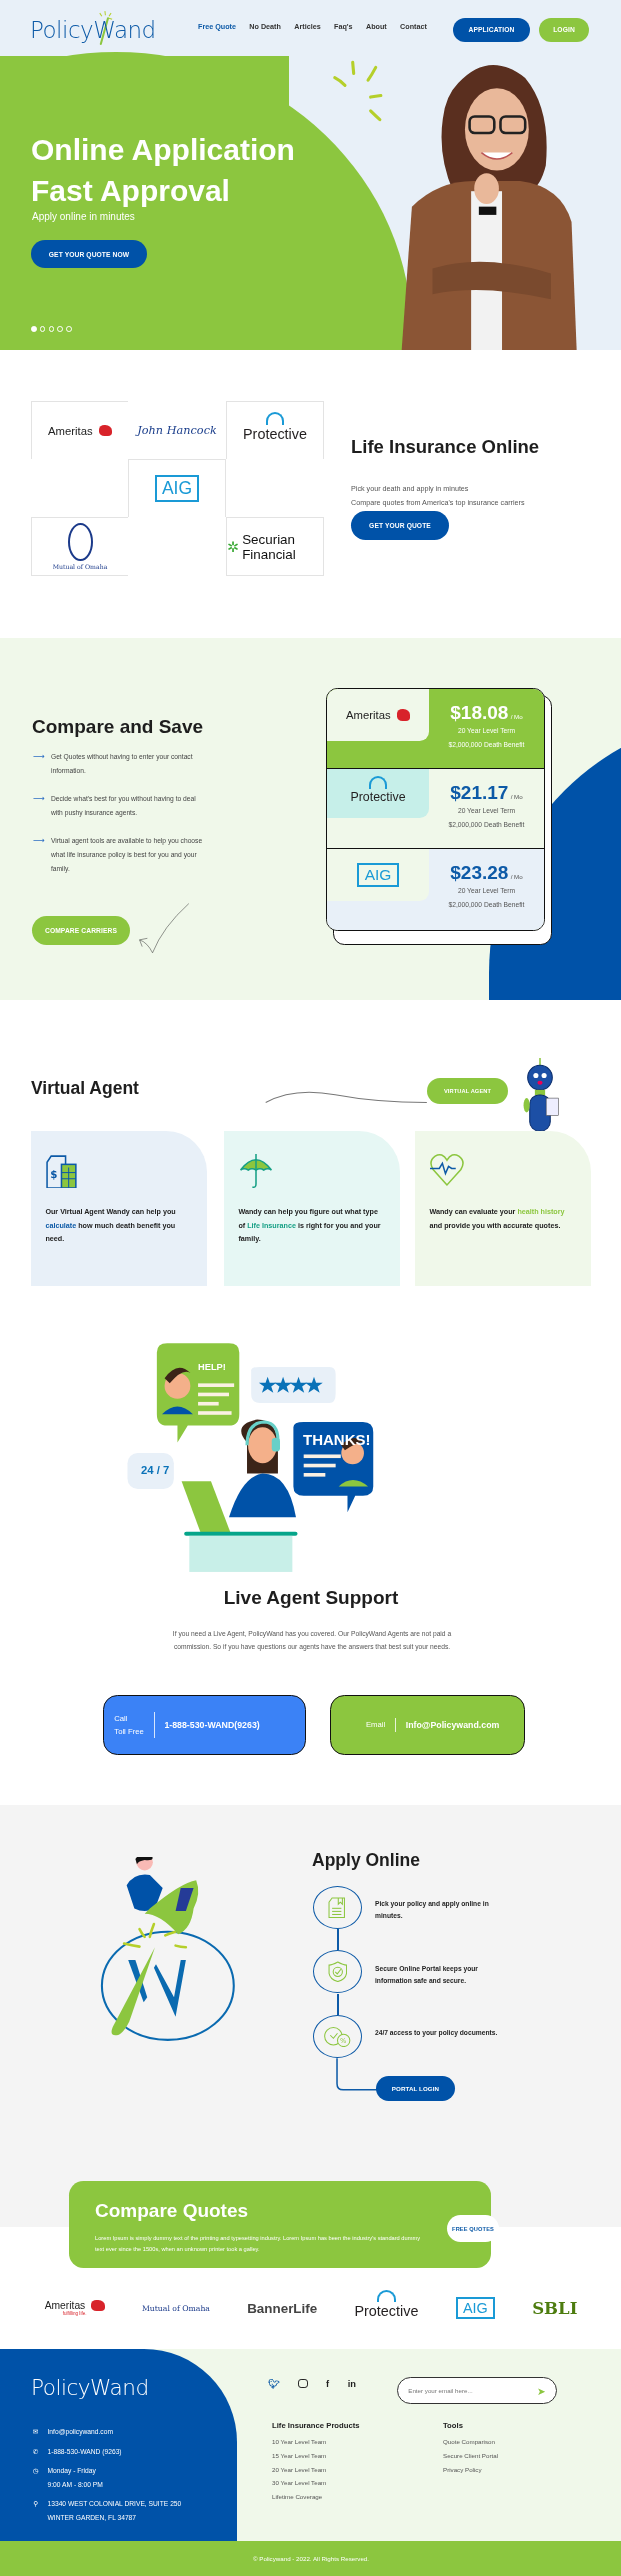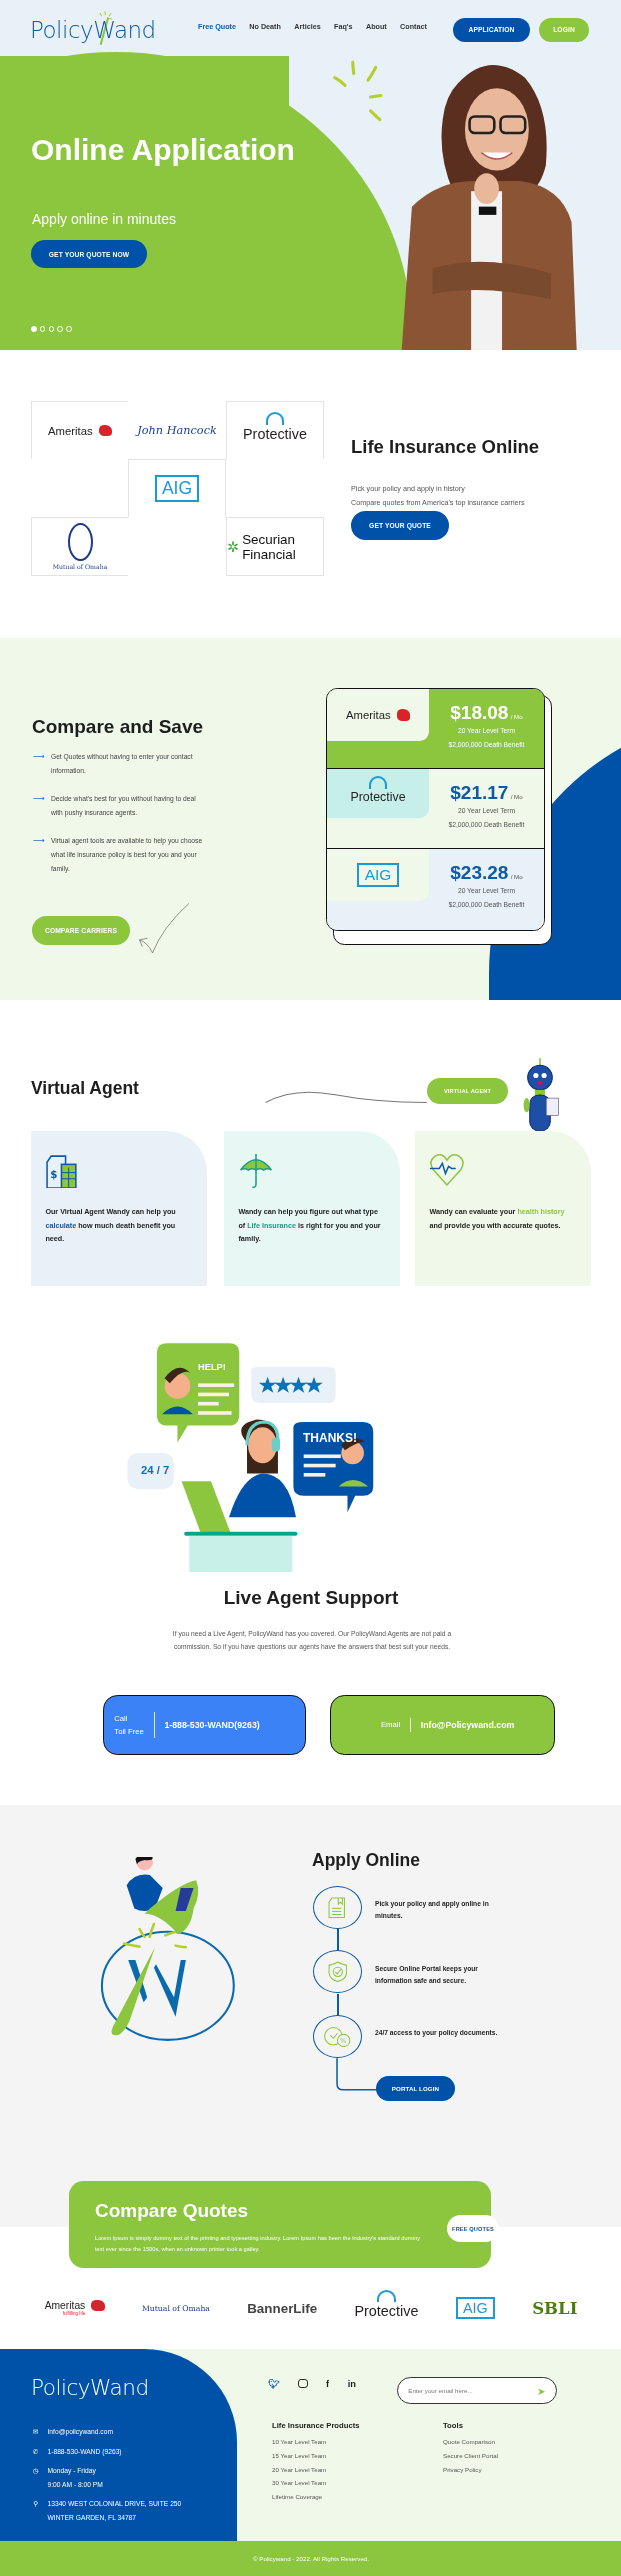--- a/index.html
+++ b/index.html
@@ -16,21 +16,21 @@
   .nav { position: absolute; left: 198px; top: 21.6px; display: flex; gap: 13.4px; font-size: 7.2px; font-weight: bold; color: #333; }
   .nav .active { color: #0d5aa7; }
   .hdr-app { position: absolute; left: 453px; top: 17.5px; width: 77px; height: 24px; font-size: 6.7px; }
   .hdr-login { position: absolute; left: 539px; top: 17.5px; width: 50px; height: 24px; font-size: 6.7px; }
 
   
   .hero { position: relative; width: 622px; height: 350px; background: #e8f0f8; overflow: hidden; }
   .hero-green { position: absolute; left: -180px; top: 52px; width: 592px; height: 567px; border-radius: 50%; background: #8cc63f; }
   .hero-green-fill { position: absolute; left: 0; top: 56px; width: 289px; height: 295px; background: #8cc63f; }
   .hero-title { position: absolute; left: 31px; top: 129px; font-size: 30px; line-height: 41px; font-weight: bold; color: #fff; }
-  .hero-sub { position: absolute; left: 32px; top: 211px; font-size: 14px; color: #fff; }
+  .hero-sub { position: absolute; left: 32px; top: 211px; font-size: 10px; color: #fff; }
   .hero-cta { position: absolute; left: 31px; top: 240px; width: 116px; height: 28px; }
   .dots { position: absolute; left: 31px; top: 326px; display: flex; gap: 3.1px; }
   .dot { width: 5.7px; height: 5.7px; border-radius: 50%; border: 0.5px solid #fff; }
   .dot.on { background: #fff; }
   .woman { position: absolute; left: 381px; top: 52px; width: 206px; height: 299px; }
   .sparks { position: absolute; left: 319px; top: 52px; }
   .cell { position: absolute; width: 98px; height: 59px; border: 0.5px solid #e3e3e3; display: flex; align-items: center; justify-content: center; background: #fff; }
   .cell.empty { border-color: #ececec; }
   .lio-title { position: absolute; left: 351px; top: 436px; font-size: 18.5px; font-weight: bold; }
   .lio-p { position: absolute; left: 351px; font-size: 7.2px; color: #555; }
@@ -158,20 +158,21 @@
     <rect x="232" y="125" width="48" height="32" rx="10" fill="none" stroke="#222" stroke-width="5"></rect>
     <path d="M195 195 Q225 220 255 195" fill="#fff" stroke="#b55" stroke-width="3"></path>
     <path d="M40 580 L60 300 Q110 250 180 250 L270 250 Q350 260 370 330 L380 580Z" fill="#8b5535"></path>
     <rect x="175" y="270" width="60" height="310" fill="#f2f2f2"></rect>
     <path d="M100 420 Q200 390 330 430 L330 480 Q200 450 100 470Z" fill="#7a4a2e"></path>
     <ellipse cx="205" cy="265" rx="24" ry="30" fill="#e9b89a"></ellipse>
     <rect x="190" y="300" width="34" height="16" fill="#111"></rect>
   </svg>
   <h1 class="hero-title" data-name="hero-title">
     <span data-name="hero-title-line1">Online Application</span><br>
+    <span data-name="hero-title-line2">Fast Approval</span>
   </h1>
   <p class="hero-sub" data-name="hero-subtitle">Apply online in minutes</p>
   <button class="btn btn-blue hero-cta" data-name="get-quote-now-button">GET YOUR QUOTE NOW</button>
   <div class="dots" data-name="carousel-dots">
     <span class="dot on" data-name="carousel-dot-1"></span>
     <span class="dot" data-name="carousel-dot-2"></span>
     <span class="dot" data-name="carousel-dot-3"></span>
     <span class="dot" data-name="carousel-dot-4"></span>
     <span class="dot" data-name="carousel-dot-5"></span>
   </div>
@@ -204,21 +205,21 @@
   <div class="cell empty" style="left:128px;top:517px;border-color:#fff" data-name="carrier-cell-empty"></div>
   <div class="cell" style="left:226px;top:517px" data-name="carrier-cell-securian">
     <div class="lg-securian" data-name="securian-logo">
         <span class="x" data-name="securian-mark-icon">✲</span>
         <div><span data-name="securian-text">Securian Financial</span></div>
       </div>
   </div>
 </div>
 <h2 class="lio-title" data-name="life-insurance-online-title">Life Insurance Online</h2>
 <p class="lio-p" style="top:498px" data-name="carriers-line1">Compare quotes from America's top insurance carriers</p>
-<p class="lio-p" style="top:484px" data-name="carriers-line2">Pick your policy and apply in history</p>
+<p class="lio-p" style="top:484px" data-name="carriers-line2">Pick your death and apply in minutes</p>
 <button class="btn btn-blue lio-btn" data-name="get-your-quote-button">GET YOUR QUOTE</button>
 
 <section class="cas" data-name="compare-save-section">
   <div class="cas-blue" data-name="blue-arch-shape"></div>
   <h2 class="cas-title" data-name="compare-save-title">Compare and Save</h2>
   <div class="cas-list" data-name="benefit-list">
     <div class="cas-item" data-name="benefit-item">
         <span class="arr" data-name="arrow-right-icon">⟶</span>
         <span data-name="benefit-text">Get Quotes without having to enter your contact information.</span>
       </div>
@@ -348,29 +349,29 @@
     <ellipse cx="280" cy="210" rx="28" ry="35" fill="#f4b08a"></ellipse>
     <path d="M250 210 Q250 165 285 165 Q310 168 310 200" stroke="#68d0c8" stroke-width="6" fill="none"></path>
     <rect x="298" y="196" width="16" height="26" rx="6" fill="#68d0c8"></rect>
     <path d="M215 350 Q240 270 280 265 Q330 265 345 350Z" fill="#0052a8"></path>
     <path d="M123 280 L180 280 L218 380 L160 380Z" fill="#8cc63f"></path>
     <rect x="128" y="378" width="220" height="8" rx="4" fill="#05a58a"></rect>
     <rect x="138" y="386" width="200" height="70" fill="#c8efe8"></rect>
   </svg>
   <span style="position:absolute;left:23px;top:127px;font-size:11.3px;font-weight:bold;color:#0a72b8" data-name="badge-247">24 / 7</span>
   <span style="position:absolute;left:80px;top:25px;font-size:9.3px;font-weight:bold;color:#fff" data-name="help-bubble-text">HELP!</span>
-  <span style="position:absolute;left:185px;top:94px;font-size:12px;font-weight:bold;color:#fff" data-name="thanks-bubble-text">THANKS!</span>
+  <span style="position:absolute;left:185px;top:94px;font-size:15px;font-weight:bold;color:#fff" data-name="thanks-bubble-text">THANKS!</span>
 </div>
 <h2 class="las-title" data-name="live-agent-title">Live Agent Support</h2>
 <p class="las-p" data-name="live-agent-text">If you need a Live Agent, PolicyWand has you covered.  Our PolicyWand Agents are not paid a commission. So if you have questions our agents have the answers that best suit your needs.</p>
 <a class="contact-btn" style="left:103px;width:203px;background:#3b82f6" data-name="call-toll-free-button">
   <span class="lbl" data-name="call-label"><span data-name="call-label-1">Call</span><br><span data-name="call-label-2">Toll Free</span></span>
   <span class="val" data-name="phone-number">1-888-530-WAND(9263)</span>
 </a>
-<a class="contact-btn" style="left:330px;width:225px;background:#8cc63f;justify-content:center" data-name="email-button">
+<a class="contact-btn" style="left:330px;width:195px;background:#8cc63f;justify-content:center" data-name="email-button">
   <span class="lbl" data-name="email-label">Email</span>
   <span class="val" data-name="email-address">Info@Policywand.com</span>
 </a>
 
 <section class="apply" data-name="apply-online-section">
   <svg style="position:absolute;left:88px;top:52px" width="170" height="237" data-name="wand-logo-person-illustration" viewBox="0 0 330 460">
     <ellipse cx="155" cy="250" rx="128" ry="105" fill="none" stroke="#0a6ab0" stroke-width="4"></ellipse>
     <polygon points="78,200 92,200 115,272 108,282" fill="#0a6ab0"></polygon>
     <polygon points="128,215 170,310 190,200 180,200 167,272 132,208" fill="#0a6ab0"></polygon>
     <path d="M130 175 L48 330 Q40 350 60 345 Q70 340 80 320 Z" fill="#8cc63f"></path>

